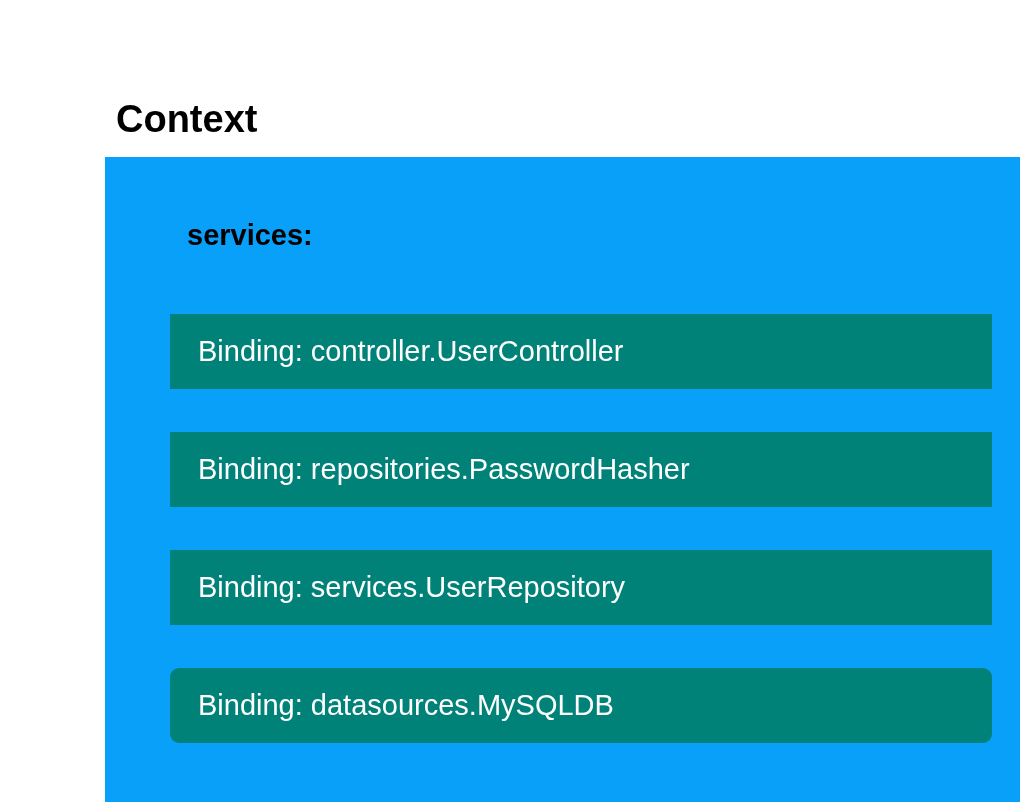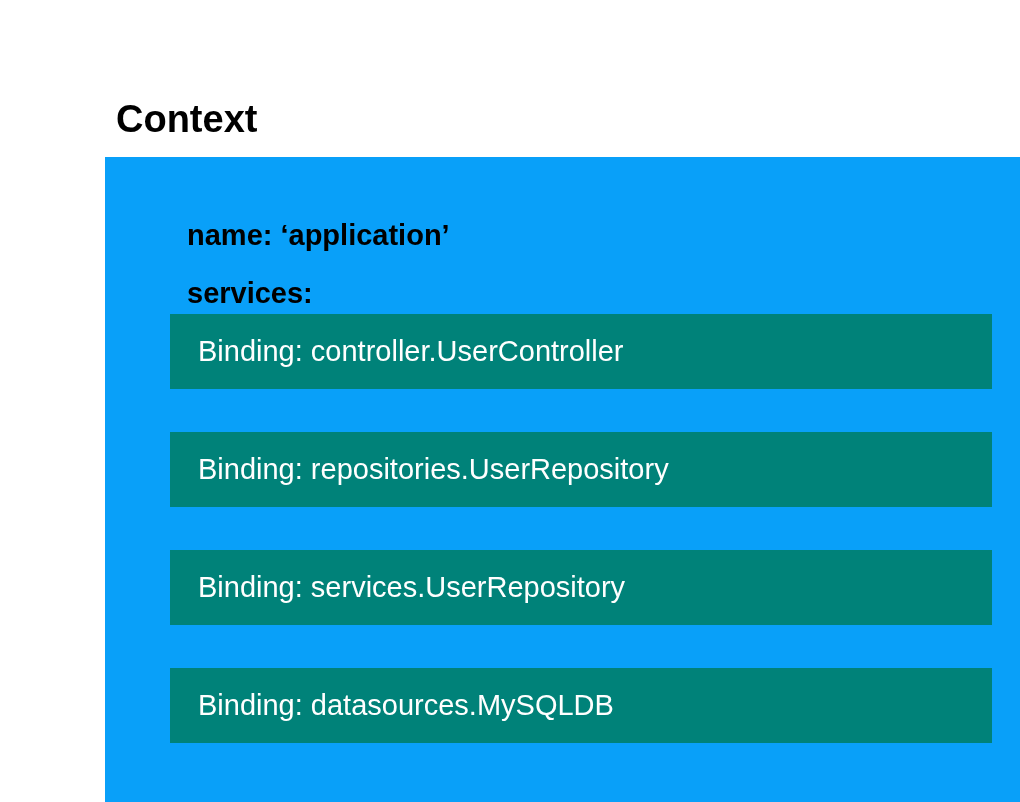--- a/index.html
+++ b/index.html
@@ -62,42 +62,41 @@
   .binding-bar .binding-label {
     color: var(--binding-text);
     font-size: 29px;
     font-weight: 400;
     padding-left: 12px;
     white-space: nowrap;
   }
   .binding-0 { top: 143px; }
   .binding-1 { top: 261px; }
   .binding-2 { top: 379px; }
-  .binding-3 { top: 497px; }
+  .binding-3 { top: 497px; border-radius: 9px; }
 </style>
 </head>
 <body>
 
 <div class="stage">
 
   <div class="diagram-title">Context</div>
 
   <div class="context-box">
 
     <div class="context-header">
-      <div>name: ‘application’</div>
       <div>services:</div>
     </div>
 
     <div class="binding-bar binding-0">
       <span class="binding-label">Binding: controller.UserController</span>
     </div>
 
     <div class="binding-bar binding-1">
-      <span class="binding-label">Binding: repositories.UserRepository</span>
+      <span class="binding-label">Binding: repositories.PasswordHasher</span>
     </div>
 
     <div class="binding-bar binding-2">
       <span class="binding-label">Binding: services.UserRepository</span>
     </div>
 
     <div class="binding-bar binding-3">
       <span class="binding-label">Binding: datasources.MySQLDB</span>
     </div>
 

